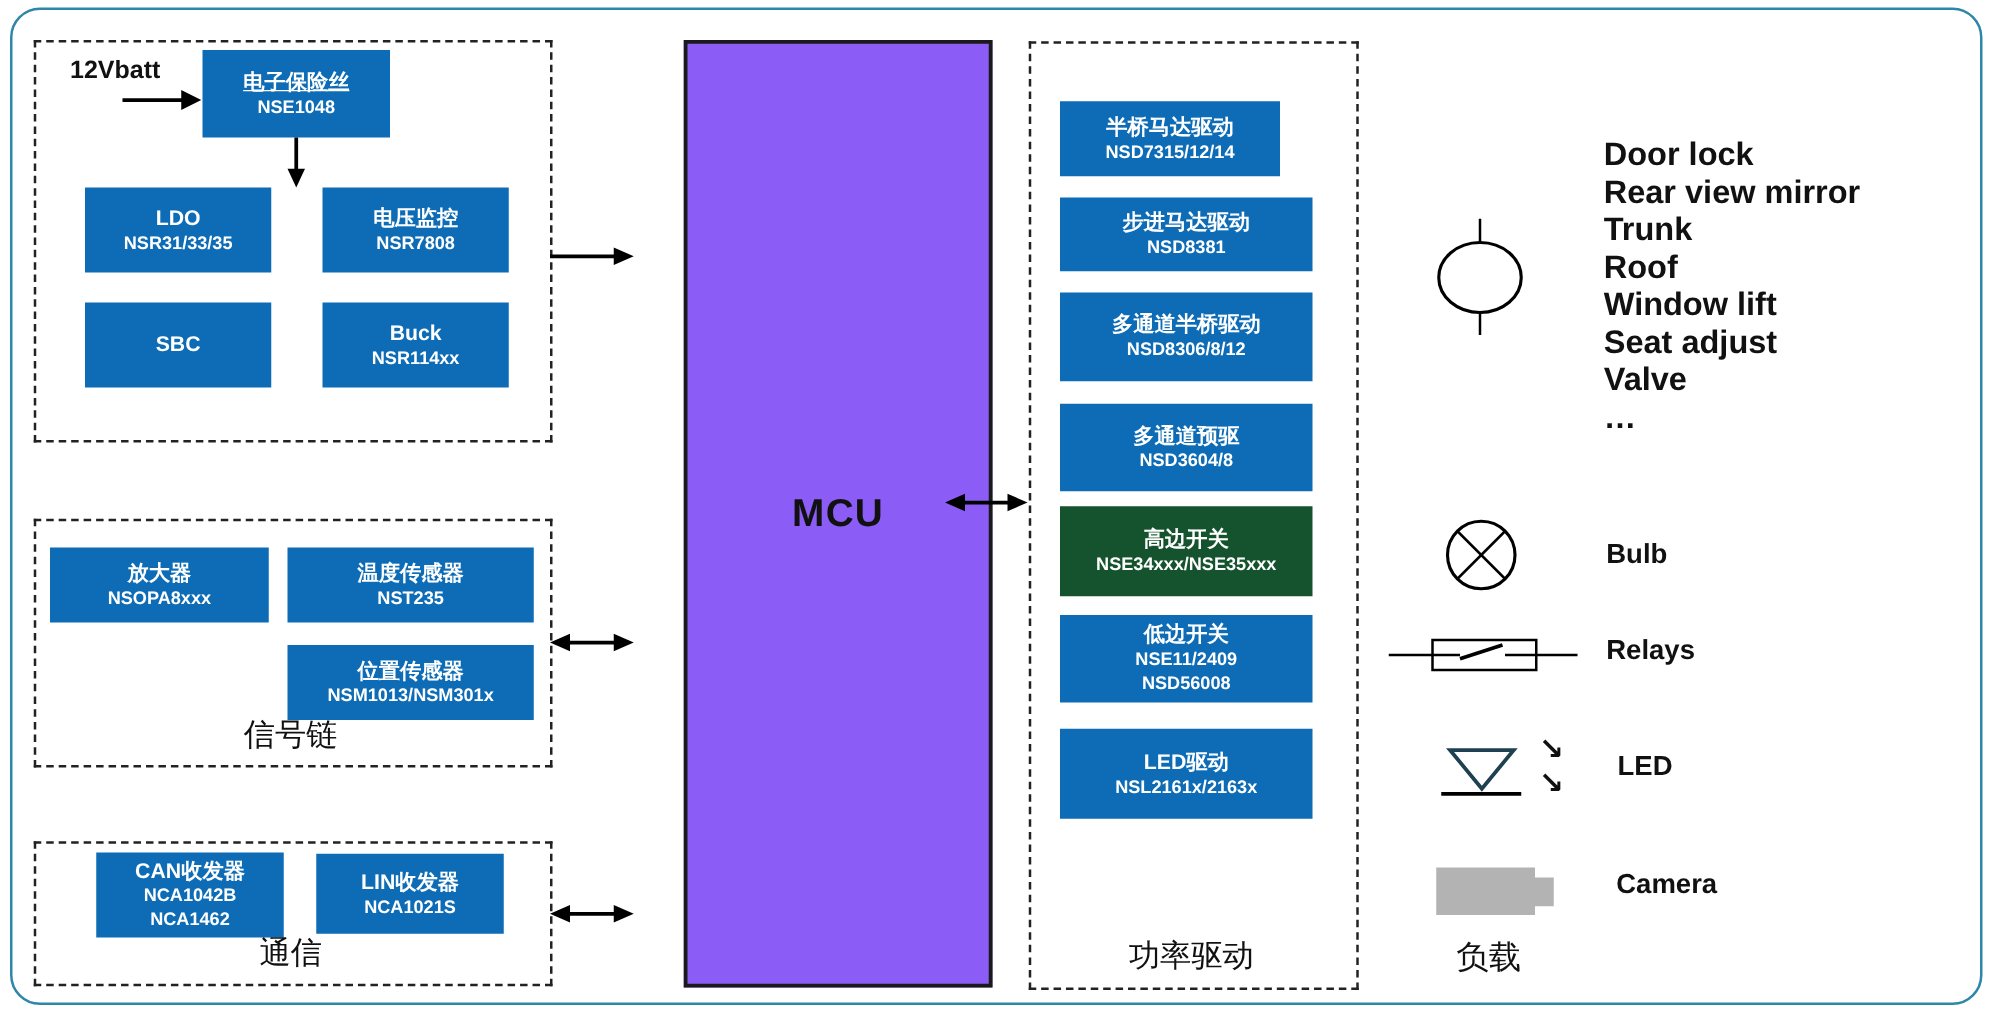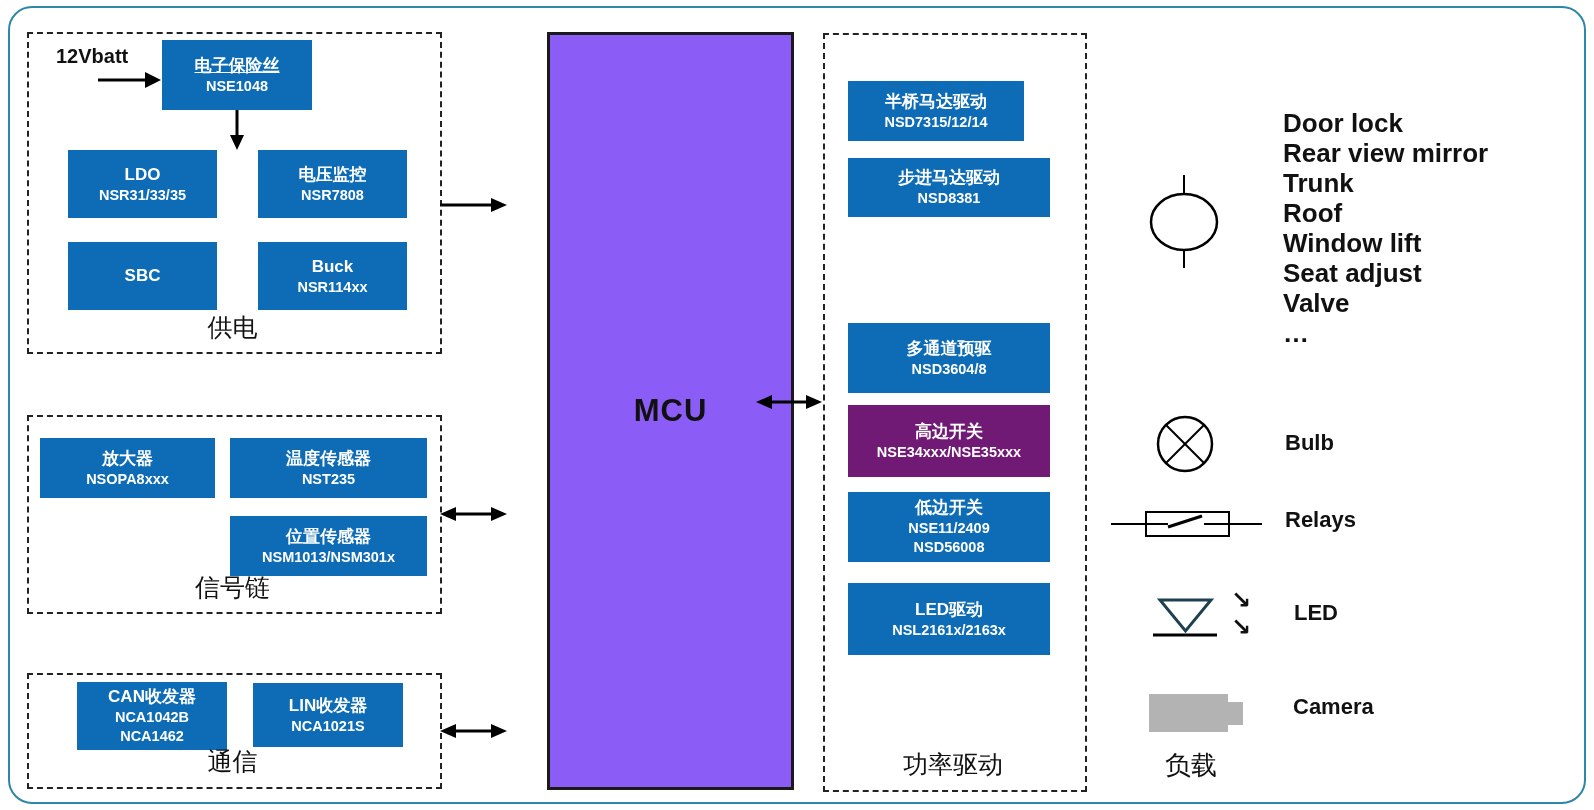--- a/index.html
+++ b/index.html
@@ -3,21 +3,21 @@
 <meta charset="utf-8">
 <style>
   html,body{margin:0;padding:0;background:#fff;}
   #canvas{position:relative;width:1594px;height:810px;background:#fff;overflow:hidden;
           font-family:"Liberation Sans","DejaVu Sans",sans-serif;color:#111;}
   #frame{position:absolute;left:8px;top:6px;width:1574px;height:794px;
          border:2px solid #2e86a8;border-radius:24px;}
   .group{position:absolute;border:2px dashed #222;background:transparent;}
   .chip{position:absolute;background:#0d6cb5;color:#fff;display:flex;flex-direction:column;
         justify-content:center;align-items:center;text-align:right;line-height:1.3;}
-  .chip.orange{background:#701a75;}
+  .chip.orange{background:#14532d;}
   .ct{font-size:17px;font-weight:700;white-space:nowrap;}
   .ct.u{text-decoration:underline;}
   .cp{font-size:14.5px;font-weight:700;white-space:nowrap;}
   .glabel{position:absolute;font-size:25px;font-weight:500;color:#111;text-align:center;white-space:nowrap;}
   #mcu{position:absolute;left:507px;top:32px;width:247px;height:758px;background:#8b5cf6;
        border:3px solid #1a1a1a;display:flex;align-items:center;justify-content:center;box-sizing:border-box;margin-left:40px;}
   #mcu-label{font-size:31px;font-weight:700;letter-spacing:1px;color:#111;}
   #batt-label{position:absolute;left:56px;top:45px;font-size:20px;font-weight:700;}
   #overlay{position:absolute;left:0;top:0;width:1594px;height:810px;pointer-events:none;}
   #motor-letter{position:absolute;left:1154px;top:205px;width:60px;text-align:center;
@@ -55,21 +55,20 @@
     <div class="ct">电压监控</div>
     <div class="cp">NSR7808</div>
   </div>
   <div class="chip" style="left:68px;top:242px;width:149px;height:68px">
     <div class="ct">SBC</div>
   </div>
   <div class="chip" style="left:258px;top:242px;width:149px;height:68px">
     <div class="ct">Buck</div>
     <div class="cp">NSR114xx</div>
   </div>
-  <div class="glabel" style="left:27px;top:311px;width:411px">供电</div>
 
   <div class="chip" style="left:40px;top:438px;width:175px;height:60px">
     <div class="ct">放大器</div>
     <div class="cp">NSOPA8xxx</div>
   </div>
   <div class="chip" style="left:230px;top:438px;width:197px;height:60px">
     <div class="ct">温度传感器</div>
     <div class="cp">NST235</div>
   </div>
   <div class="chip" style="left:230px;top:516px;width:197px;height:60px">
@@ -93,20 +92,24 @@
     <span id="mcu-label">MCU</span>
   </div>
 
   <div class="chip" style="left:848px;top:81px;width:176px;height:60px">
     <div class="ct">半桥马达驱动</div>
     <div class="cp">NSD7315/12/14</div>
   </div>
   <div class="chip" style="left:848px;top:158px;width:202px;height:59px">
     <div class="ct">步进马达驱动</div>
     <div class="cp">NSD8381</div>
+  </div>
+  <div class="chip" style="left:848px;top:234px;width:202px;height:71px">
+    <div class="ct">多通道半桥驱动</div>
+    <div class="cp">NSD8306/8/12</div>
   </div>
   <div class="chip" style="left:848px;top:323px;width:202px;height:70px">
     <div class="ct">多通道预驱</div>
     <div class="cp">NSD3604/8</div>
   </div>
   <div class="chip orange" style="left:848px;top:405px;width:202px;height:72px">
     <div class="ct">高边开关</div>
     <div class="cp">NSE34xxx/NSE35xxx</div>
   </div>
   <div class="chip" style="left:848px;top:492px;width:202px;height:70px">

